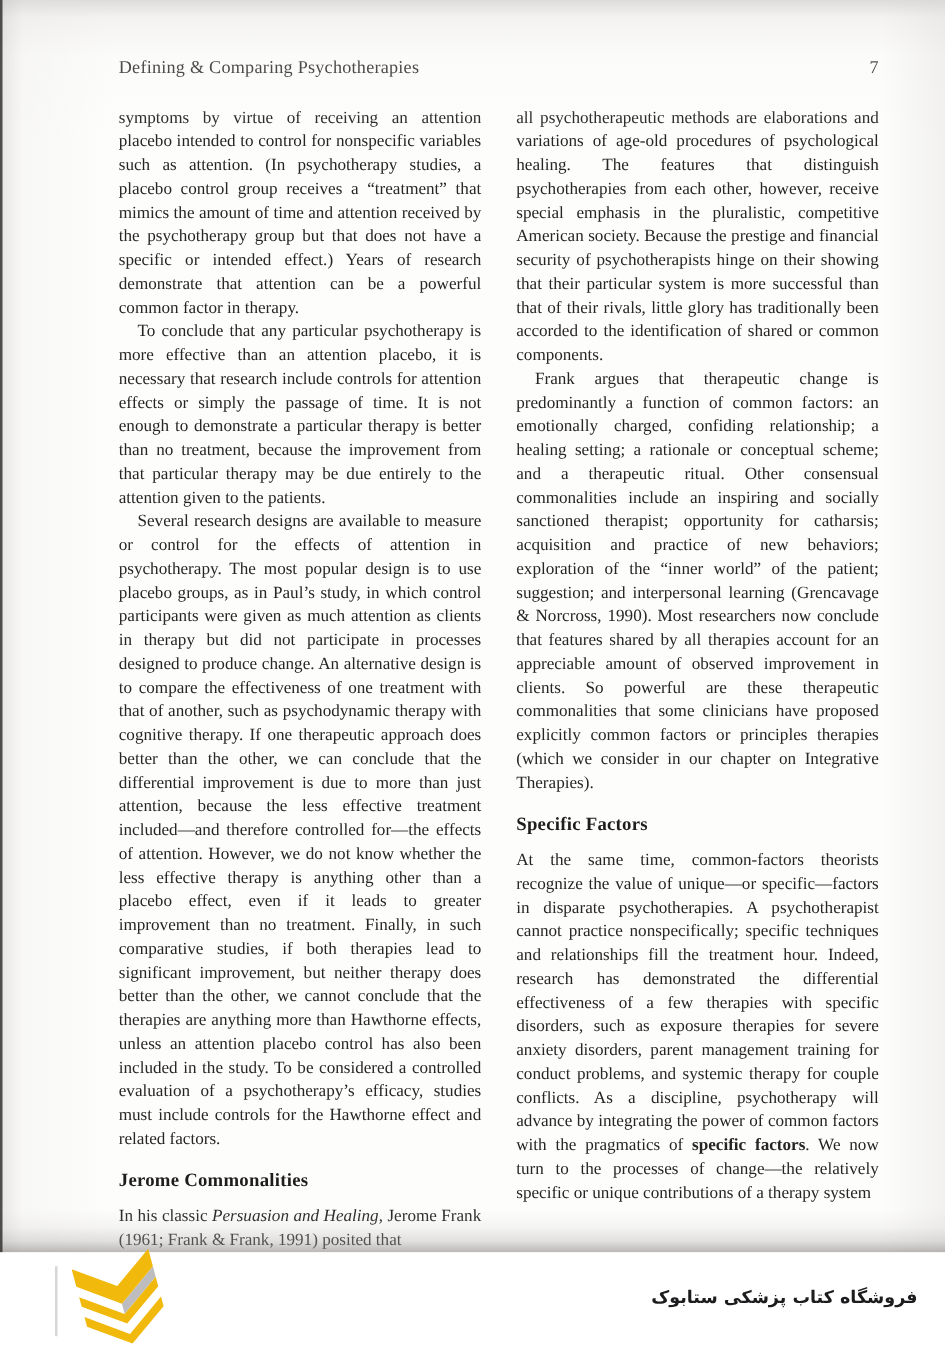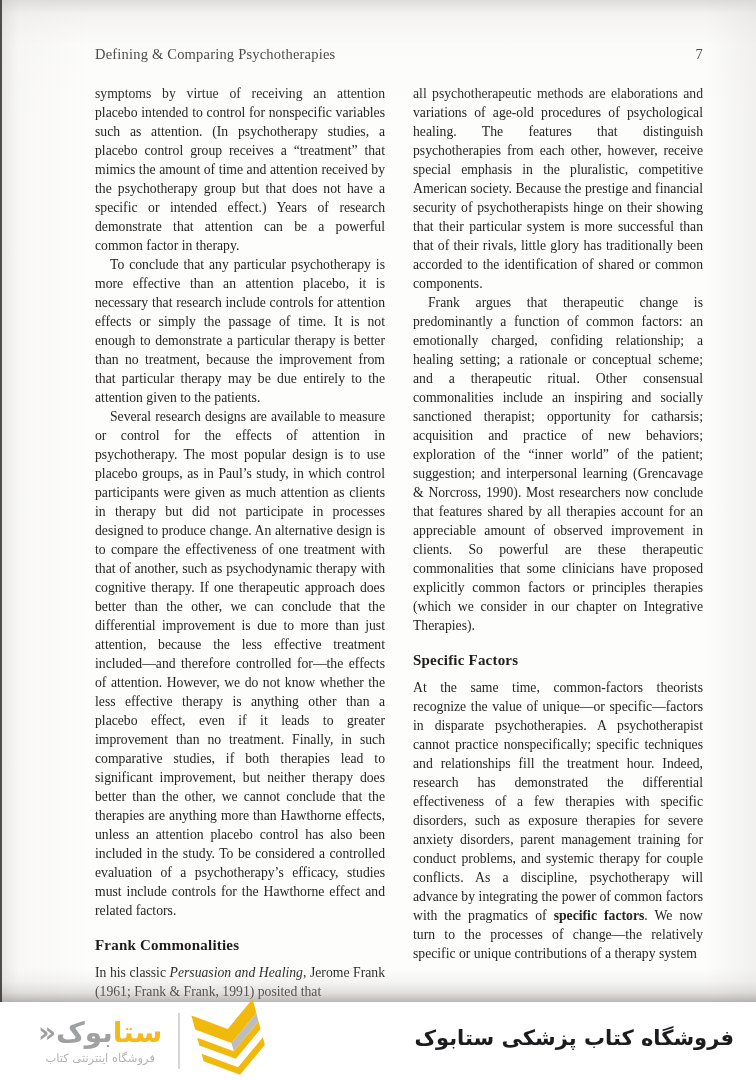--- a/index.html
+++ b/index.html
@@ -115,21 +115,21 @@
     background: #d7d6d5;
     margin: 0 14px 0 6px;
   }
   .chevron-icon { transform: rotate(-15deg); }
 
   .site-block { text-align: right; padding-right: 8px; }
   .site-title {
     direction: rtl;
     font-family: "DejaVu Sans", sans-serif;
     font-weight: 700;
-    font-size: 21px;
+    font-size: 14px;
     color: #1c1c1e;
     margin-bottom: 7px;
     white-space: nowrap;
   }
   .site-url {
     font-family: "Liberation Sans", sans-serif;
     font-weight: 700;
     font-size: 20px;
     letter-spacing: 7px;
     white-space: nowrap;
@@ -150,44 +150,38 @@
     <div class="header-row">
       <span>Defining &amp; Comparing Psychotherapies</span>
       <span>7</span>
     </div>
 
     <div class="cols">
       <div class="col">
           <p class="body-para"><span>symptoms by virtue of receiving an attention placebo intended to control for nonspecific variables such as attention. (In psychotherapy studies, a placebo control group receives a “treatment” that mimics the amount of time and attention received by the psychotherapy group but that does not have a specific or intended effect.) Years of research demonstrate that attention can be a powerful common factor in therapy.</span></p>
           <p class="body-para indent"><span>To conclude that any particular psychotherapy is more effective than an attention placebo, it is necessary that research include controls for attention effects or simply the passage of time. It is not enough to demonstrate a particular therapy is better than no treatment, because the improvement from that particular therapy may be due entirely to the attention given to the patients.</span></p>
           <p class="body-para indent"><span>Several research designs are available to measure or control for the effects of attention in psychotherapy. The most popular design is to use placebo groups, as in Paul’s study, in which control participants were given as much attention as clients in therapy but did not participate in processes designed to produce change. An alternative design is to compare the effectiveness of one treatment with that of another, such as psychodynamic therapy with cognitive therapy. If one therapeutic approach does better than the other, we can conclude that the differential improvement is due to more than just attention, because the less effective treatment included—and therefore controlled for—the effects of attention. However, we do not know whether the less effective therapy is anything other than a placebo effect, even if it leads to greater improvement than no treatment. Finally, in such comparative studies, if both therapies lead to significant improvement, but neither therapy does better than the other, we cannot conclude that the therapies are anything more than Hawthorne effects, unless an attention placebo control has also been included in the study. To be considered a controlled evaluation of a psychotherapy’s efficacy, studies must include controls for the Hawthorne effect and related factors.</span></p>
-          <h3 class="col-heading"><span>Frank Commonalities</span></h3>
+          <h3 class="col-heading"><span>Jerome Commonalities</span></h3>
           <p class="body-para"><span>In his classic </span><span class="it">Persuasion and Healing</span><span>, Jerome Frank (1961; Frank &amp; Frank, 1991) posited that</span></p>
         </div>
       <div class="col">
           <p class="body-para"><span>all psychotherapeutic methods are elaborations and variations of age-old procedures of psychological healing. The features that distinguish psychotherapies from each other, however, receive special emphasis in the pluralistic, competitive American society. Because the prestige and financial security of psychotherapists hinge on their showing that their particular system is more successful than that of their rivals, little glory has traditionally been accorded to the identification of shared or common components.</span></p>
           <p class="body-para indent"><span>Frank argues that therapeutic change is predominantly a function of common factors: an emotionally charged, confiding relationship; a healing setting; a rationale or conceptual scheme; and a therapeutic ritual. Other consensual commonalities include an inspiring and socially sanctioned therapist; opportunity for catharsis; acquisition and practice of new behaviors; exploration of the “inner world” of the patient; suggestion; and interpersonal learning (Grencavage &amp; Norcross, 1990). Most researchers now conclude that features shared by all therapies account for an appreciable amount of observed improvement in clients. So powerful are these therapeutic commonalities that some clinicians have proposed explicitly common factors or principles therapies (which we consider in our chapter on Integrative Therapies).</span></p>
           <h3 class="col-heading"><span>Specific Factors</span></h3>
           <p class="body-para"><span>At the same time, common-factors theorists recognize the value of unique—or specific—factors in disparate psychotherapies. A psychotherapist cannot practice nonspecifically; specific techniques and relationships fill the treatment hour. Indeed, research has demonstrated the differential effectiveness of a few therapies with specific disorders, such as exposure therapies for severe anxiety disorders, parent management training for conduct problems, and systemic therapy for couple conflicts. As a discipline, psychotherapy will advance by integrating the power of common factors with the pragmatics of </span><span class="bd">specific factors</span><span>. We now turn to the processes of change—the relatively specific or unique contributions of a therapy system</span></p>
         </div>
     </div>
 
     <div class="shade shade-bottom"></div>
     <div class="edge-line"></div>
   </div>
 
   <div class="footer">
 
     <div class="logo-block">
-      <div class="wordmark-wrap">
-        <div class="wordmark">
-          <span class="wm-yellow">ستا</span><span class="wm-gray">بوک</span><span class="wm-gray">«</span>
-        </div>
-        <div class="tagline">فروشگاه اینترنتی کتاب</div>
-      </div>
       <div class="logo-divider"></div>
       <svg class="chevron-icon" width="74" height="70" viewBox="0 0 100 106">
         <path d="M50 56 L98 22 L98 35 L50 69 Z" fill="#BDBDBF"></path>
         <path d="M2 0 L50 34 L98 0 L98 22 L50 56 L2 22 Z" fill="#F2B90D"></path>
         <path d="M2 35 L50 69 L98 35 L98 47 L50 81 L2 47 Z" fill="#F2B90D"></path>
         <path d="M2 60 L50 94 L98 60 L98 72 L50 106 L2 72 Z" fill="#F2B90D"></path>
       </svg>
     </div>
 
     <div class="site-block">

